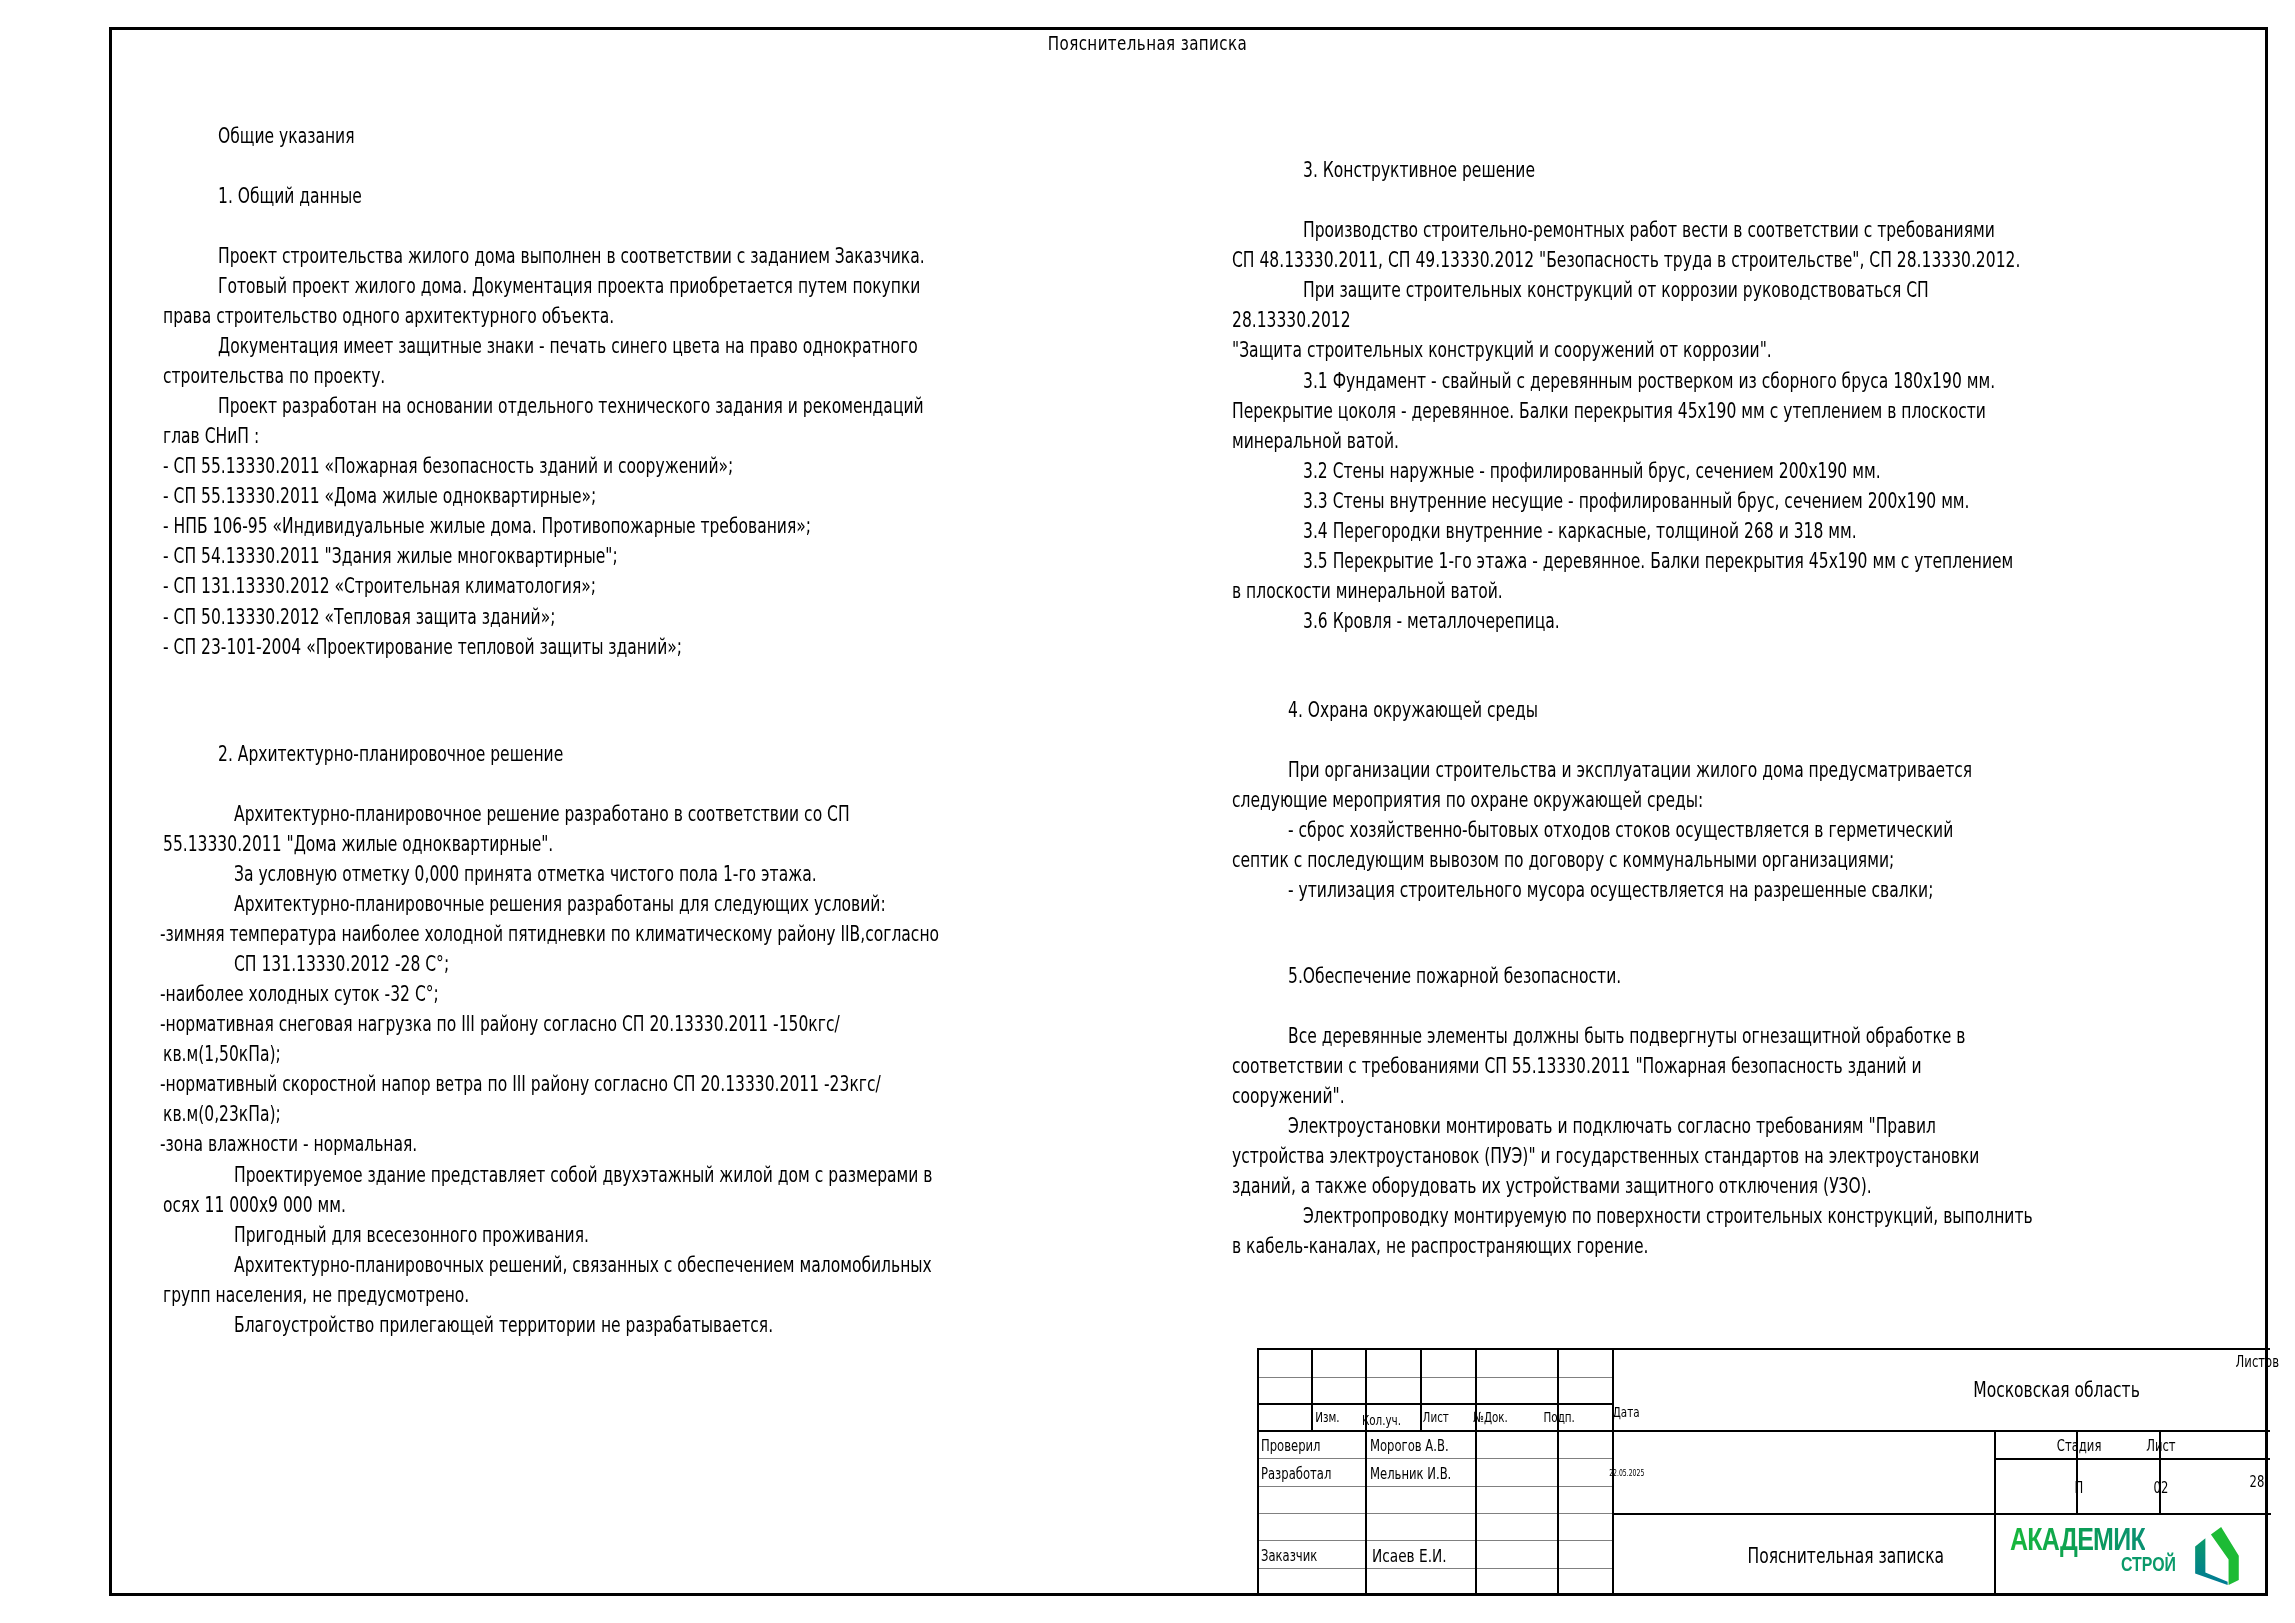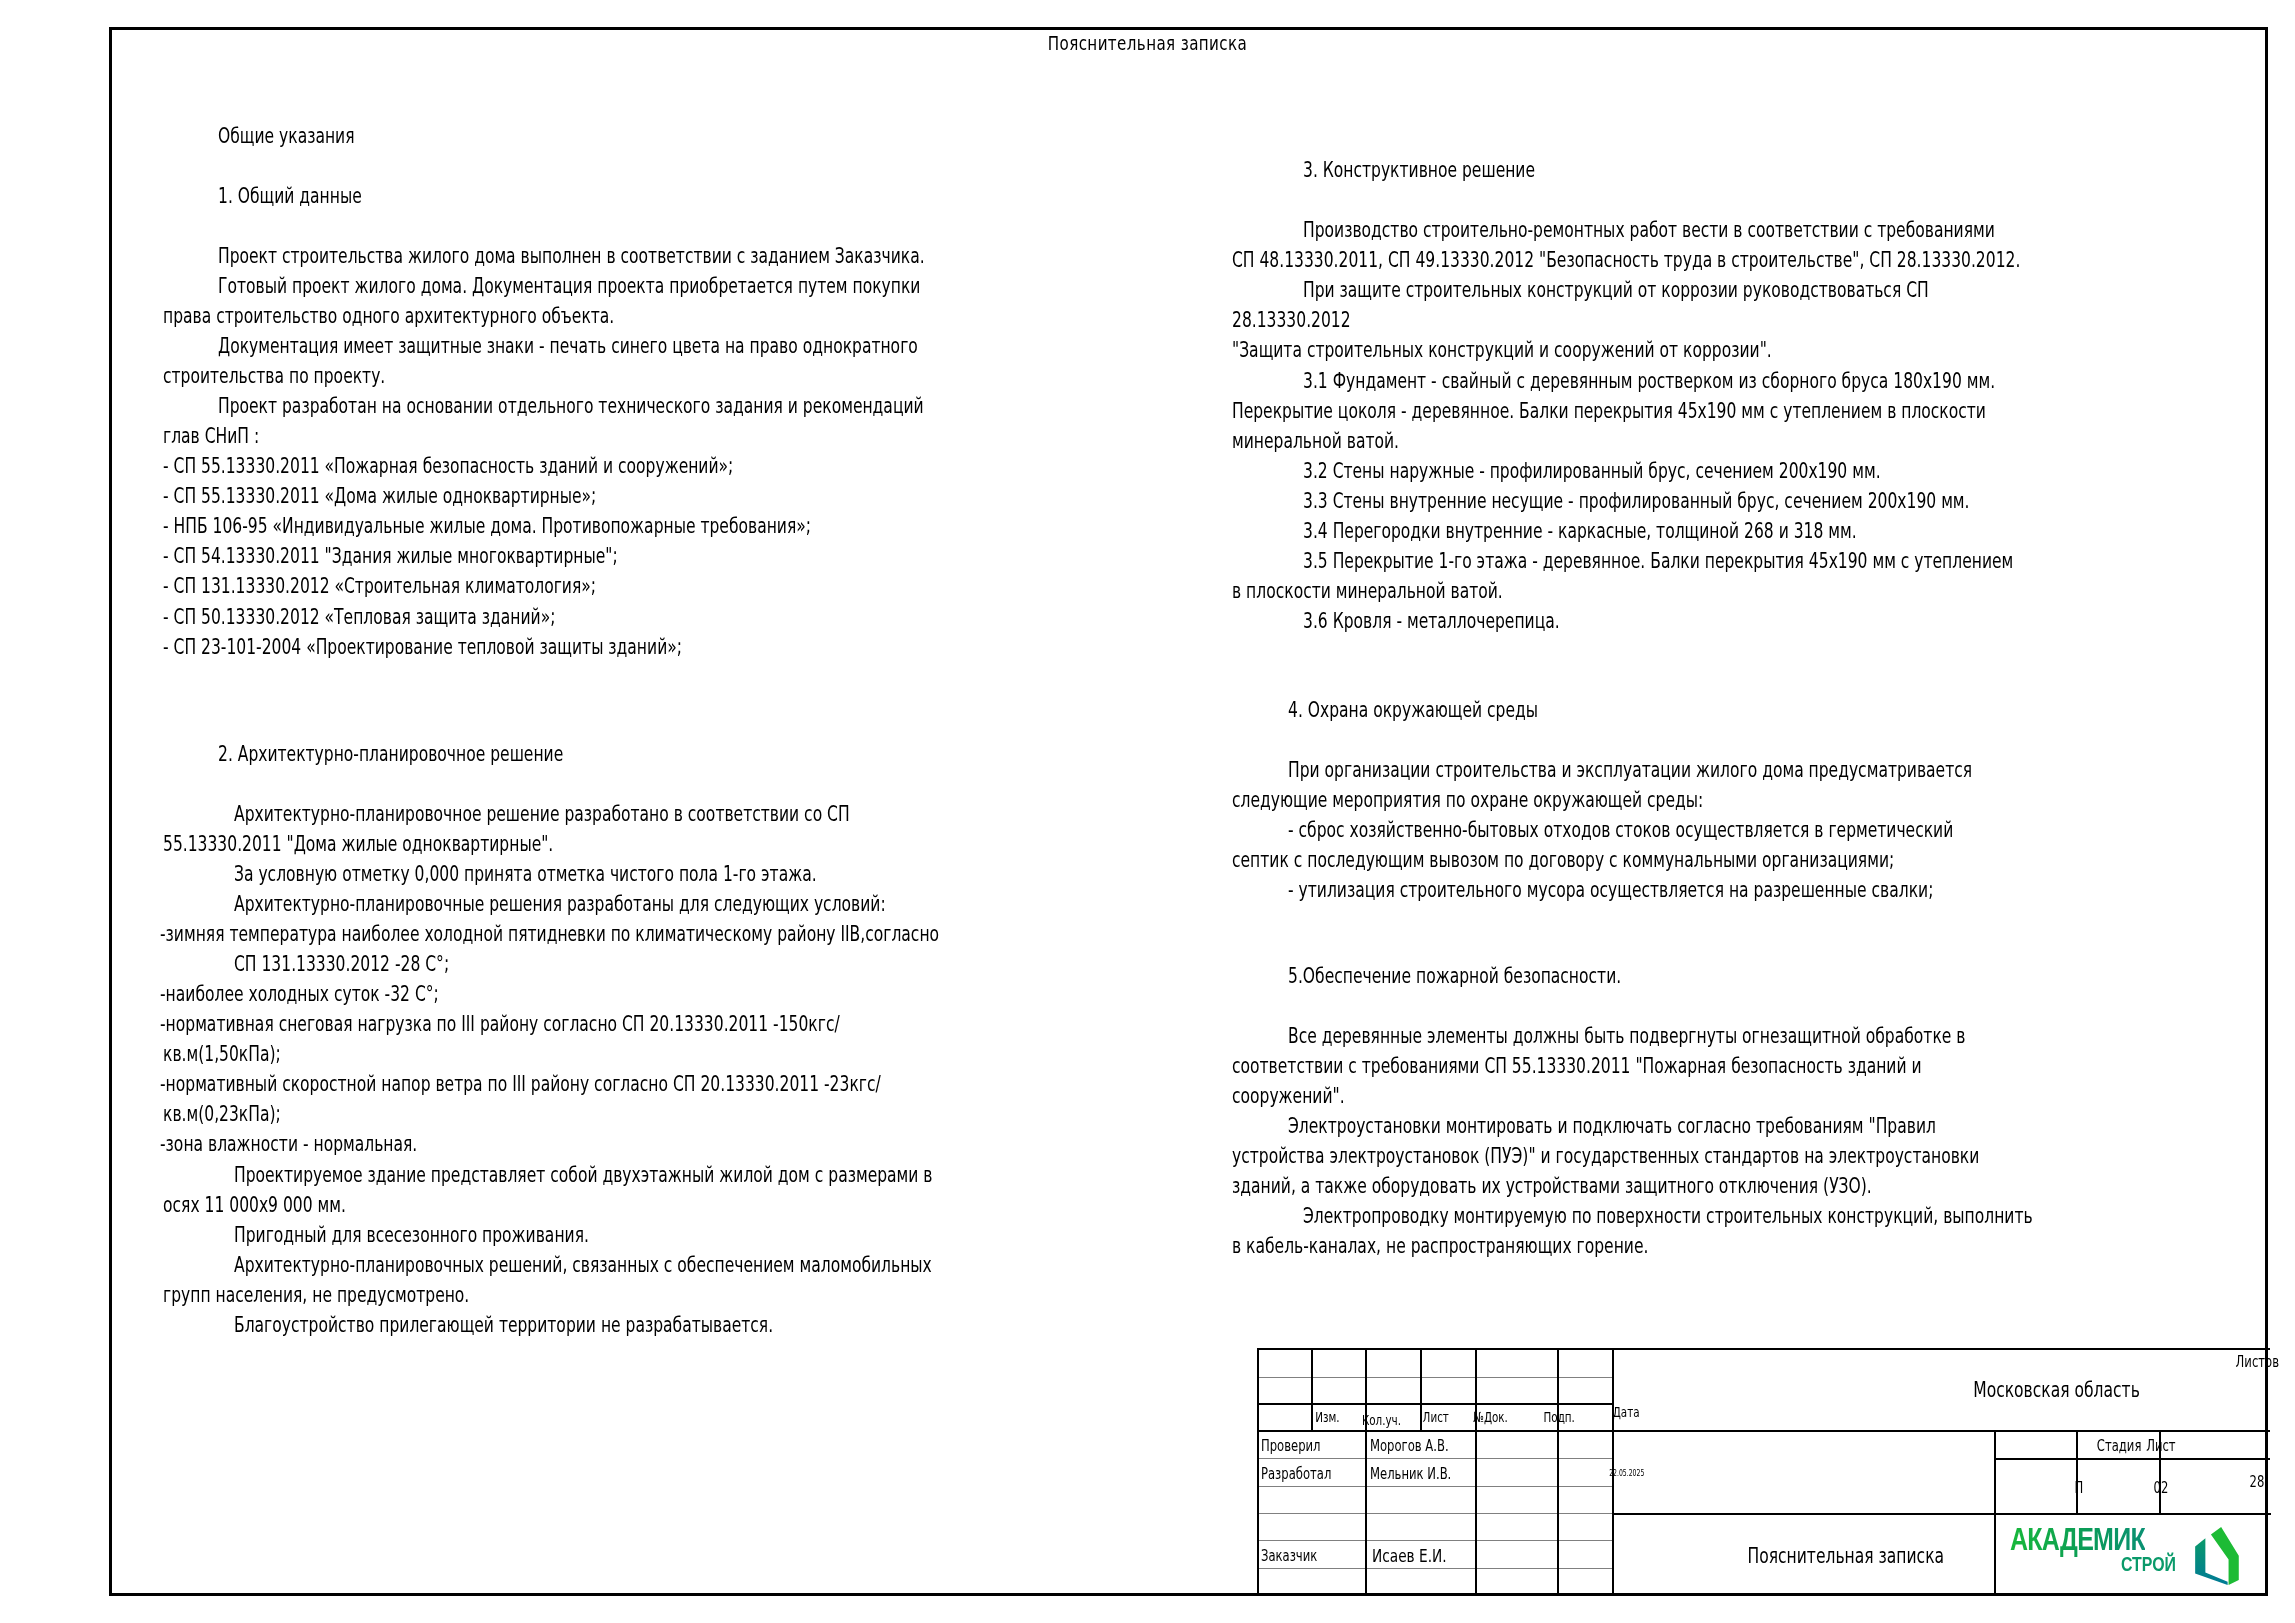--- a/index.html
+++ b/index.html
@@ -179,21 +179,21 @@
       <span>Заказчик</span>
     </div>
   <div class="tb-cell left" style="left:1370px; top:1542px; width:105px; height:26px; font-size:18.5px;">
       <span>Исаев Е.И.</span>
     </div>
 
   <div class="tb-cell center big" style="left:1614px; top:1350px; width:654px; height:80px;">
       <span style="margin-left:148px;">Московская область</span>
     </div>
 
-  <div class="tb-cell center mid" style="left:1997px; top:1432px; width:80px; height:26px;margin-left:40px;">
+  <div class="tb-cell center mid" style="left:1997px; top:1432px; width:80px; height:26px;">
       <span>Стадия</span>
     </div>
   <div class="tb-cell center mid" style="left:2079px; top:1432px; width:80px; height:26px;">
       <span>Лист</span>
     </div>
   <div class="tb-cell center mid" style="left:2161px; top:1348px; width:109px; height:26px;">
       <span>Листов</span>
     </div>
   <div class="tb-cell center mid" style="left:1997px; top:1461px; width:80px; height:52px;">
       <span>П</span>

